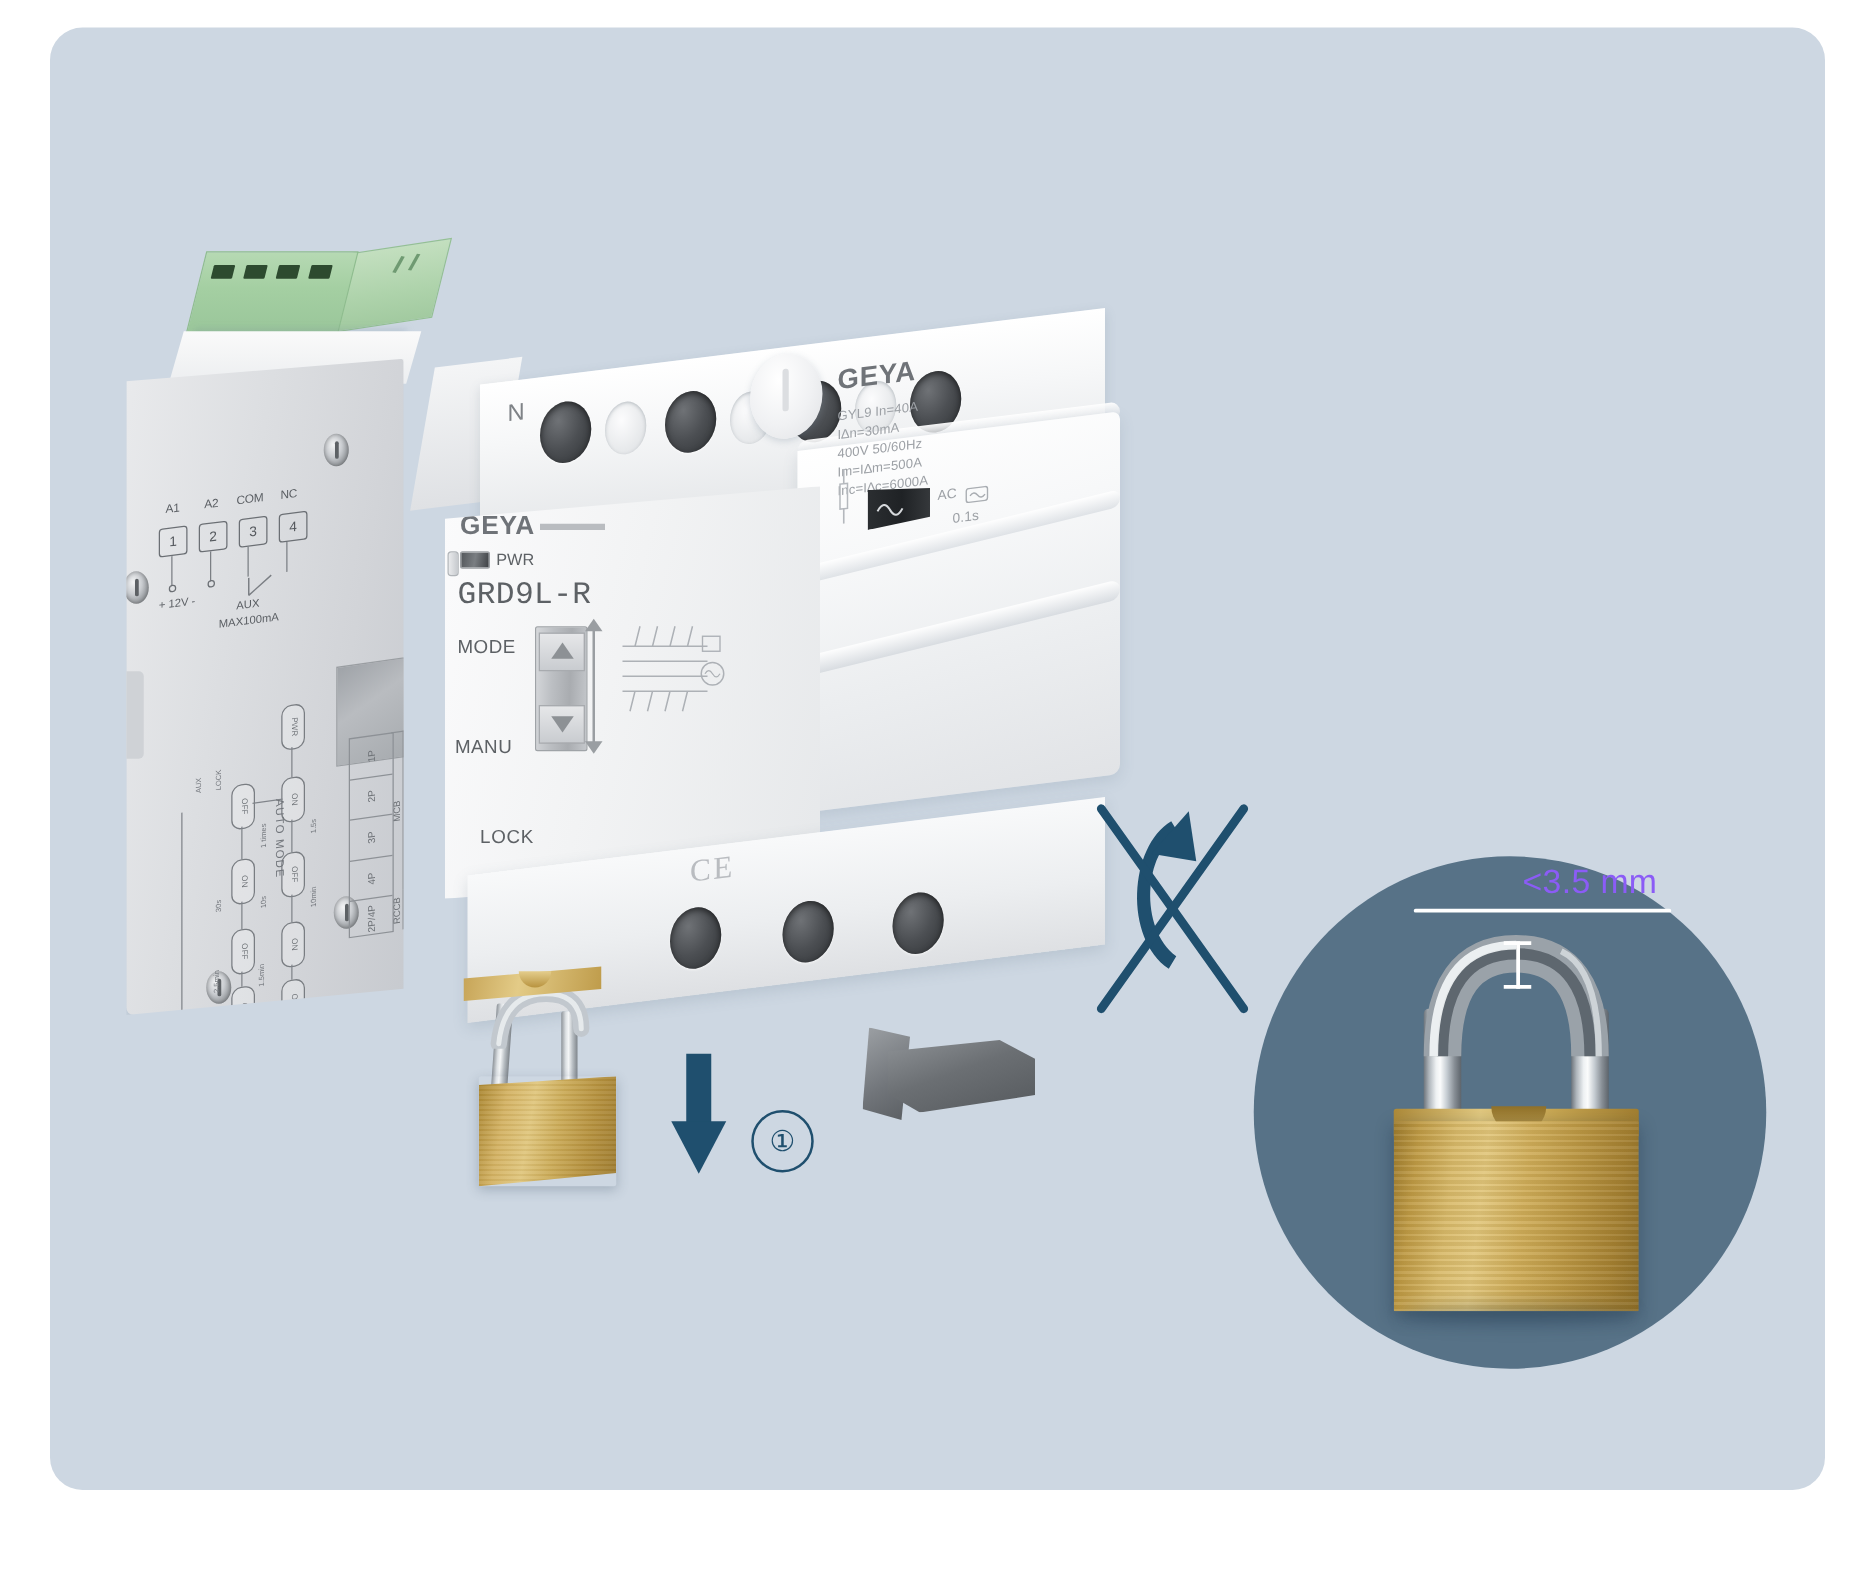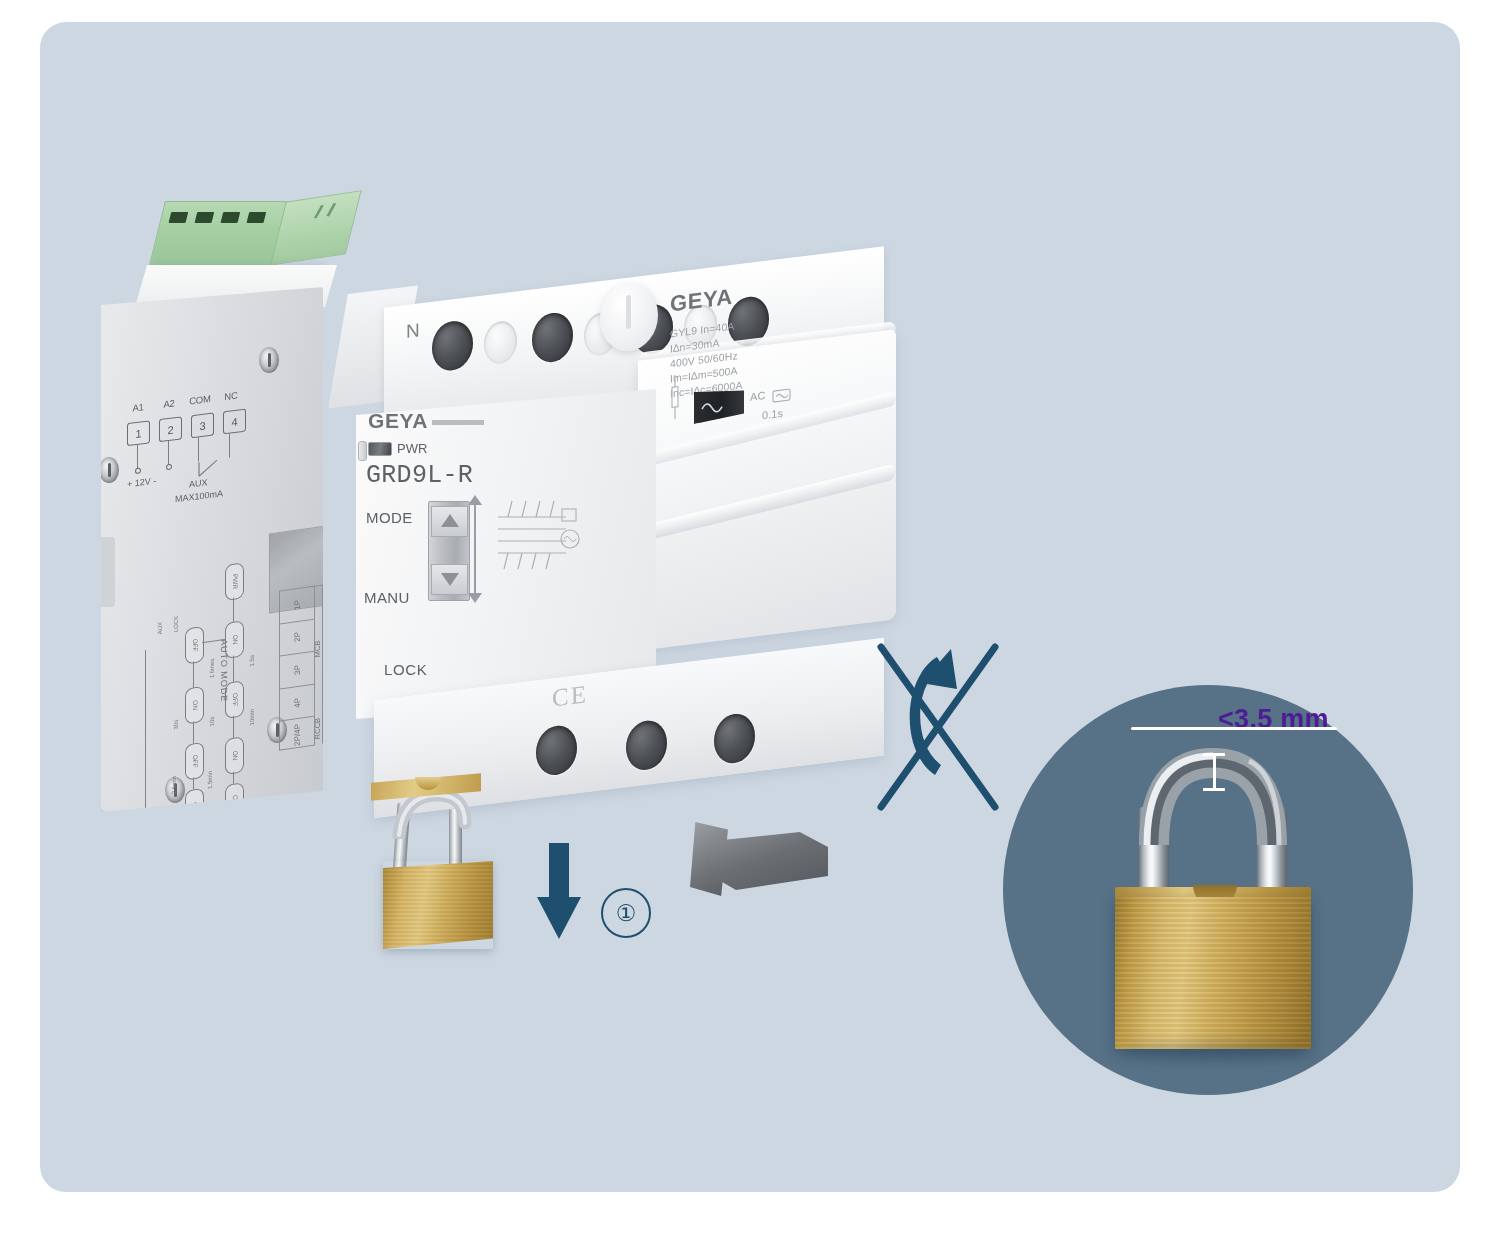--- a/index.html
+++ b/index.html
@@ -263,21 +263,21 @@
   
   .norotate{position:absolute;left:855px;top:625px;width:170px;height:190px;}
 
   
   .detail{position:absolute;left:1003px;top:685px;width:410px;height:410px;}
   .detail-circle{
     position:absolute;left:0;top:0;width:410px;height:410px;border-radius:50%;
     background:#577287;
   }
   .dim-line{position:absolute;left:128px;top:42px;width:206px;height:3px;background:#fff;border-radius:2px;}
-  .dim-txt{position:absolute;left:215px;top:19px;color:#4c1d95;font-size:27px;letter-spacing:.3px;font-weight:bold;}
+  .dim-txt{position:absolute;left:215px;top:5px;color:#8b5cf6;font-size:27px;letter-spacing:.3px;}
   .dim-mark{position:absolute;left:200px;top:68px;width:22px;height:38px;}
   .dim-mark .cap{position:absolute;width:22px;height:3px;background:#fff;}
   .dim-mark .bar{position:absolute;left:10px;top:0;width:2.5px;height:38px;background:#fff;}
 
   .bigpad{position:absolute;left:112px;top:60px;width:196px;height:300px;}
   .bp-shackle{position:absolute;left:18px;top:0;width:160px;height:180px;}
   .bp-leg{
     position:absolute;width:30px;height:124px;border-radius:4px;
     background:linear-gradient(90deg,#6e757c 0%,#aeb5bb 14%,#eef1f3 33%,#fbfcfc 44%,#c5ccd2 62%,#878e95 82%,#5d646b 100%);
   }

